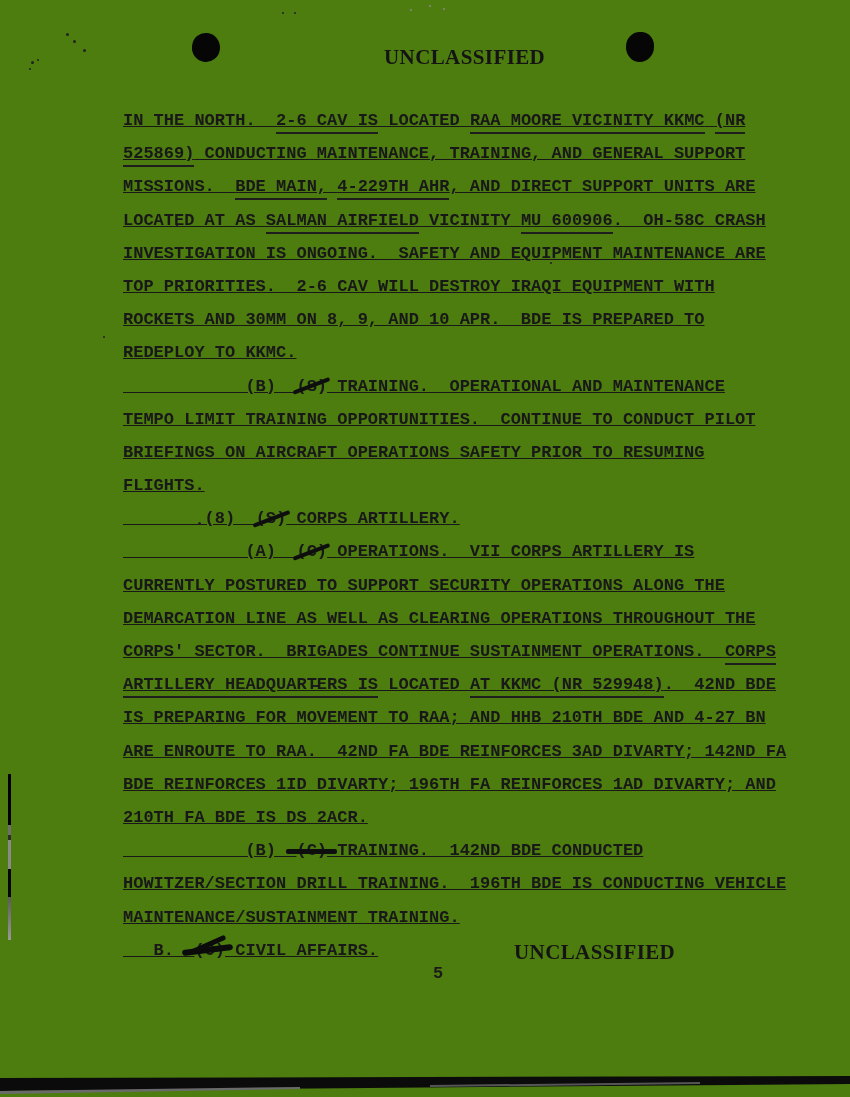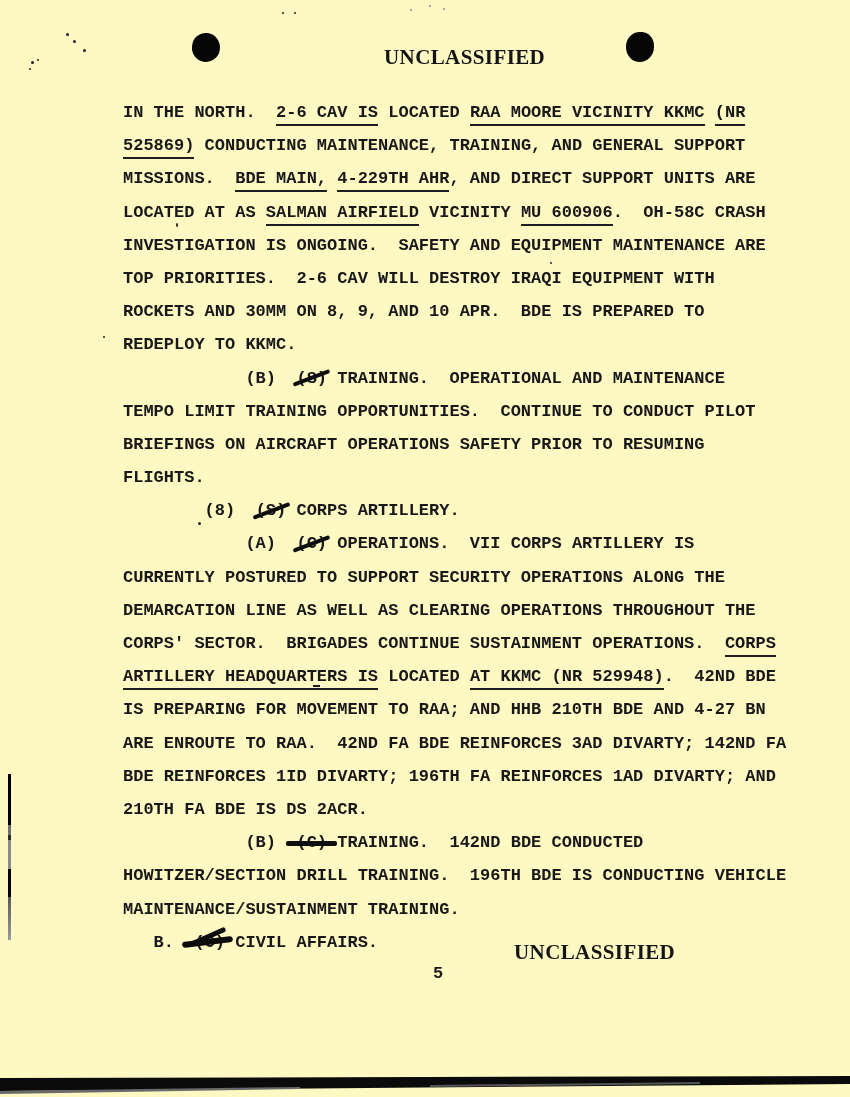--- a/index.html
+++ b/index.html
@@ -1,33 +1,33 @@
 <!DOCTYPE html>
 <html><head>
 <meta charset="utf-8">
 <style>
   html,body { margin:0; padding:0; background:#ffffff; }
   .page {
-    position:relative; width:850px; height:1097px; background:#fef9c3;
+    position:relative; width:850px; height:1097px; background:#4d7c0f;
     overflow:hidden; font-family:"Liberation Mono","DejaVu Sans Mono",monospace;
   }
   .punch { position:absolute; background:#060606; border-radius:50%; }
   .punch.left  { left:192px; top:33px; width:28px; height:29px; transform:rotate(8deg); border-radius:48% 52% 50% 50%; }
   .punch.right { left:626px; top:32px; width:28px; height:30px; border-radius:50% 46% 52% 50%; }
   .hdr {
     position:absolute; font-family:"Liberation Serif","DejaVu Serif",serif;
     font-weight:700; font-size:21px; color:#141414; letter-spacing:0.4px; white-space:nowrap;
   }
   .hdr.top    { left:384px; top:45px; }
   .hdr.bottom { left:514px; top:940px; }
   .pagenum { position:absolute; left:433px; top:964px; font:700 17px "Liberation Mono",monospace; color:#1a1a1a; }
   .body-text {
-    position:absolute; left:123px; top:96px; width:700px;
+    position:absolute; left:123px; top:104px; width:700px;
     font:700 17px/33.2px "Liberation Mono","DejaVu Sans Mono",monospace;
-    color:#181818; white-space:pre;
+    color:#181818; white-space:pre;text-decoration:underline;
   }
   .line { height:33.2px; }
   .line span.p { }
   .u { border-bottom:2.5px solid #1e1e1e; padding-bottom:2px; border-radius:0 0 40%/6px 30%/4px; }
   .slash, .strike, .blot { position:relative; display:inline-block; }
   .slash::after {
     content:""; position:absolute; left:-4px; right:-4px; top:44%; height:4px;
     background:#0e0e0e; transform:rotate(-21deg); border-radius:2px;
   }
   .strike::after {

